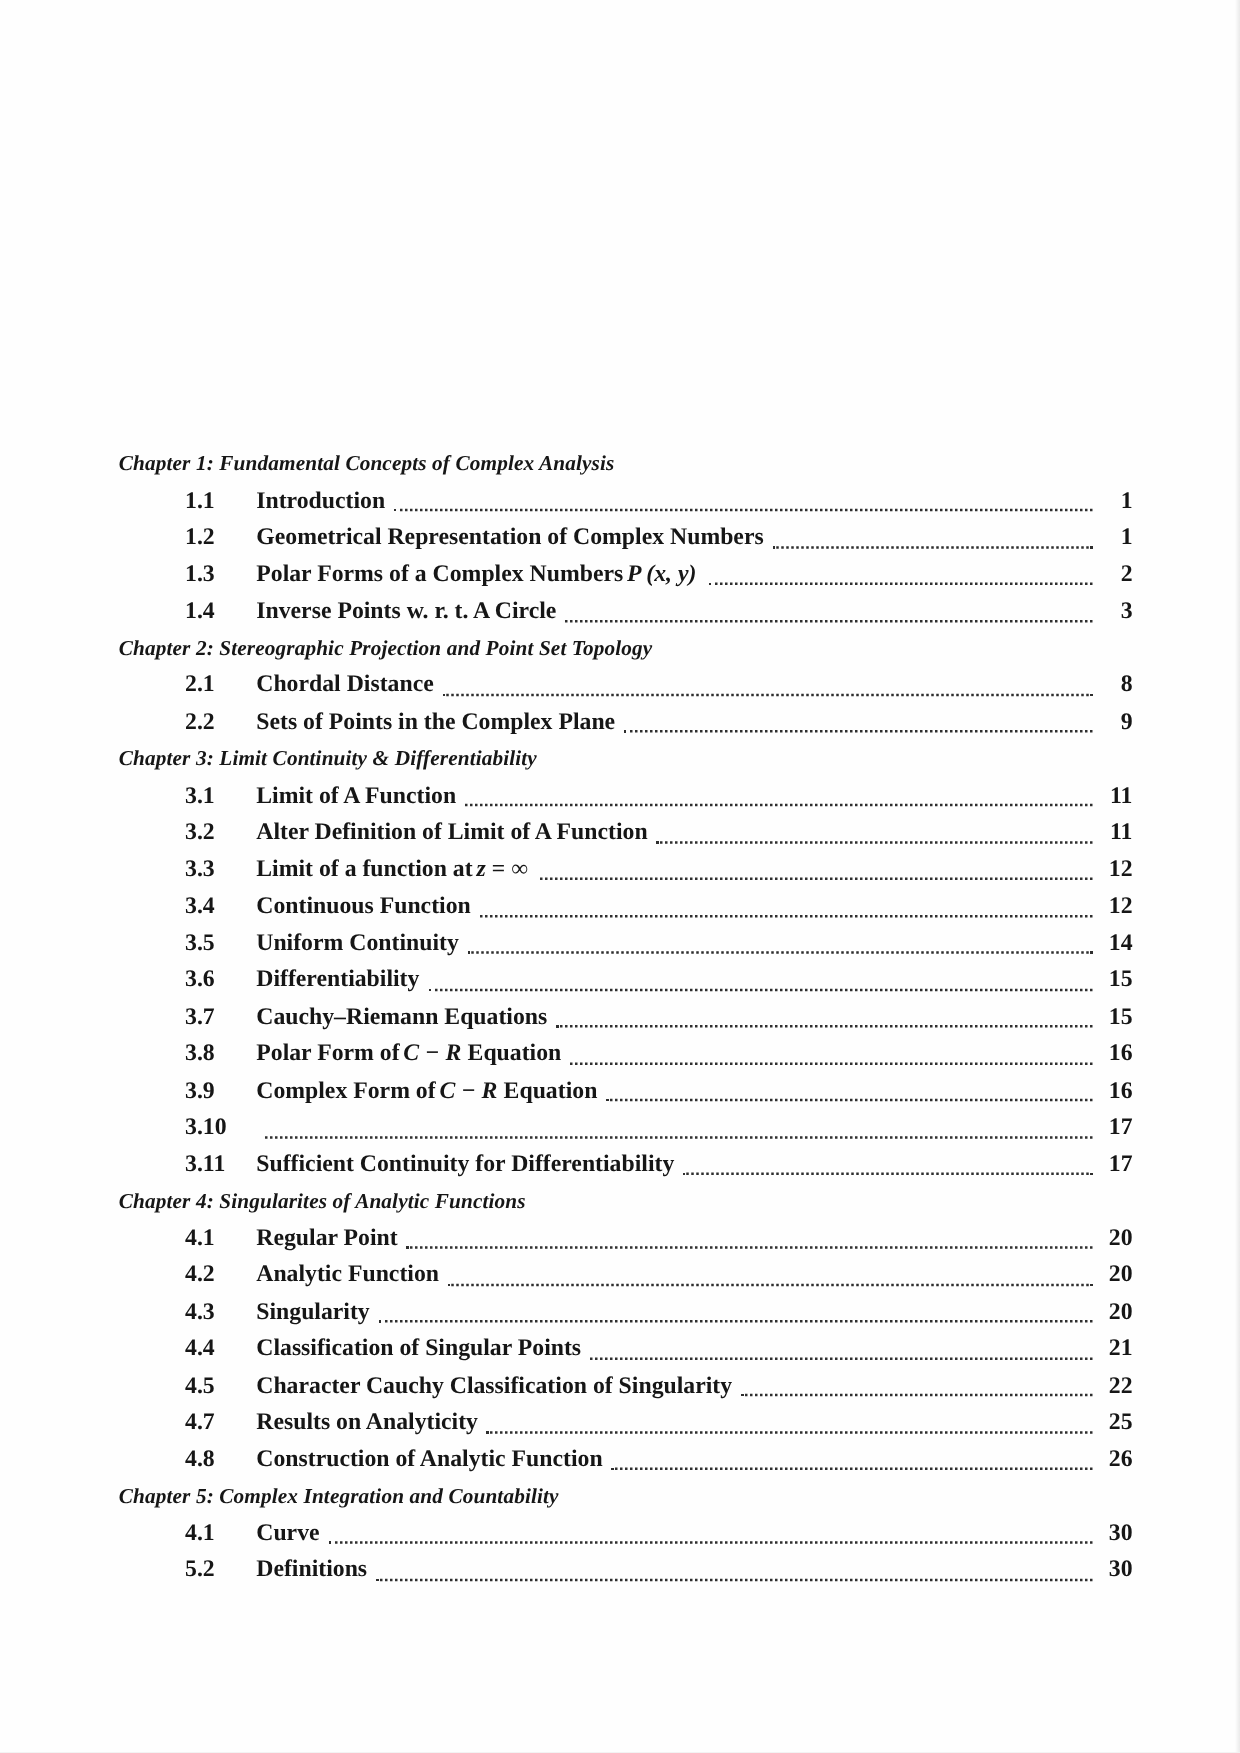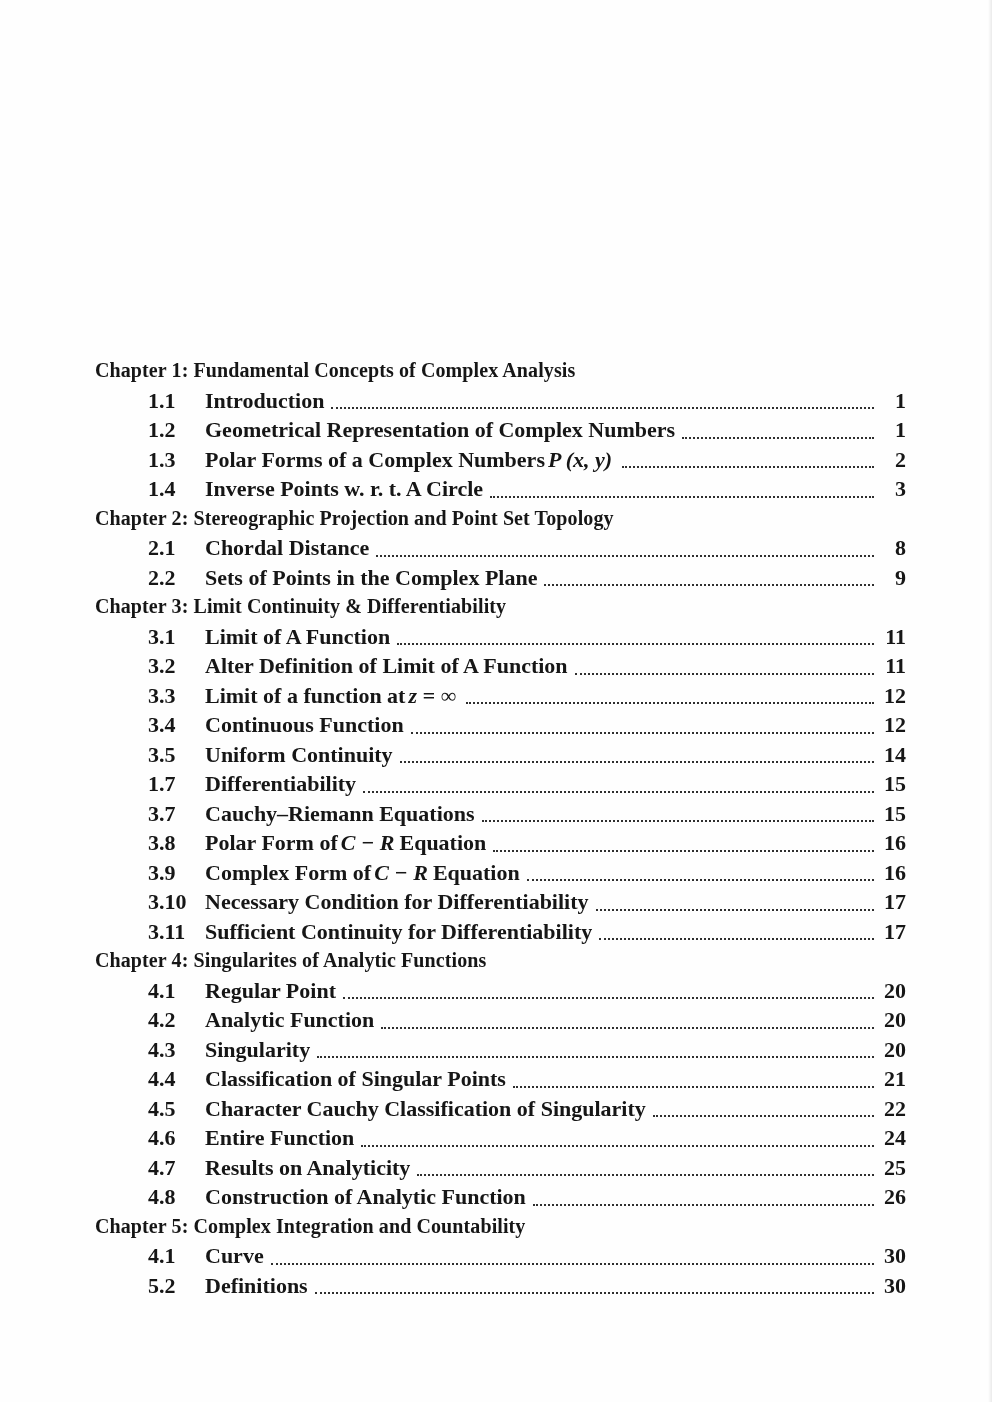--- a/index.html
+++ b/index.html
@@ -18,29 +18,30 @@
     padding: 356px 86px 0 95px;
     overflow: hidden;
   }
   .scan-edge {
     position: absolute;
     top: 0; right: 0;
     width: 4px; height: 100%;
     background: linear-gradient(to right, rgba(0,0,0,0), rgba(0,0,0,0.08));
   }
   .chapter-heading {
-    font-size: 20px;
+    font-size: 17px;
     line-height: 29.5px;
     letter-spacing: 0.1px;
     white-space: nowrap;
+    font-style: italic;
   }
   .toc-row {
     display: flex;
     align-items: baseline;
-    font-size: 22px;
+    font-size: 19px;
     line-height: 29.5px;
     padding-left: 53px;
     white-space: nowrap;
   }
   .sec-num {
     flex: none;
     width: 57px;
   }
   .sec-title { flex: none; text-align: right; }
   .math {
@@ -131,21 +132,21 @@
         <span class="leader"></span>
         <span class="page-num">12</span>
       </div>
       <div class="toc-row">
         <span class="sec-num">3.5</span>
         <span class="sec-title">Uniform Continuity</span>
         <span class="leader"></span>
         <span class="page-num">14</span>
       </div>
       <div class="toc-row">
-        <span class="sec-num">1.7</span>
+        <span class="sec-num">3.6</span>
         <span class="sec-title">Differentiability</span>
         <span class="leader"></span>
         <span class="page-num">15</span>
       </div>
       <div class="toc-row">
         <span class="sec-num">3.7</span>
         <span class="sec-title">Cauchy–Riemann Equations</span>
         <span class="leader"></span>
         <span class="page-num">15</span>
       </div>
@@ -160,21 +161,20 @@
       <div class="toc-row">
         <span class="sec-num">3.9</span>
         <span class="sec-title">Complex Form of</span>
         <span class="math">C − R</span>
         <span class="post-title">Equation</span>
         <span class="leader"></span>
         <span class="page-num">16</span>
       </div>
       <div class="toc-row">
         <span class="sec-num">3.10</span>
-        <span class="sec-title">Necessary Condition for Differentiability</span>
         <span class="leader"></span>
         <span class="page-num">17</span>
       </div>
       <div class="toc-row">
         <span class="sec-num">3.11</span>
         <span class="sec-title">Sufficient Continuity for Differentiability</span>
         <span class="leader"></span>
         <span class="page-num">17</span>
       </div>
       <div class="chapter-heading">Chapter 4: Singularites of Analytic Functions</div>
@@ -200,26 +200,20 @@
         <span class="sec-num">4.4</span>
         <span class="sec-title">Classification of Singular Points</span>
         <span class="leader"></span>
         <span class="page-num">21</span>
       </div>
       <div class="toc-row">
         <span class="sec-num">4.5</span>
         <span class="sec-title">Character Cauchy Classification of Singularity</span>
         <span class="leader"></span>
         <span class="page-num">22</span>
-      </div>
-      <div class="toc-row">
-        <span class="sec-num">4.6</span>
-        <span class="sec-title">Entire Function</span>
-        <span class="leader"></span>
-        <span class="page-num">24</span>
       </div>
       <div class="toc-row">
         <span class="sec-num">4.7</span>
         <span class="sec-title">Results on Analyticity</span>
         <span class="leader"></span>
         <span class="page-num">25</span>
       </div>
       <div class="toc-row">
         <span class="sec-num">4.8</span>
         <span class="sec-title">Construction of Analytic Function</span>

